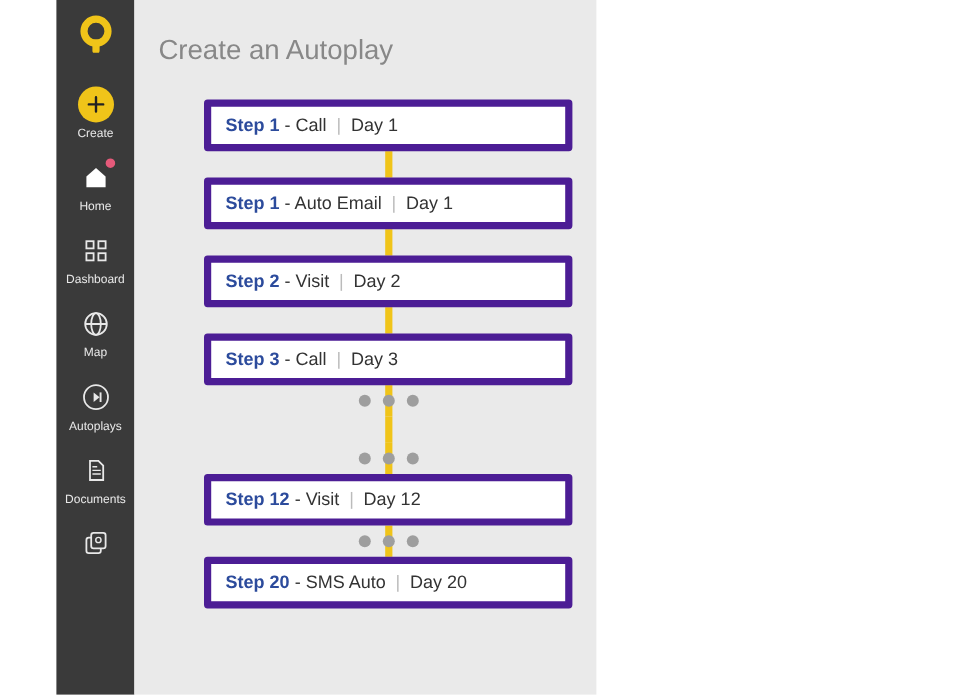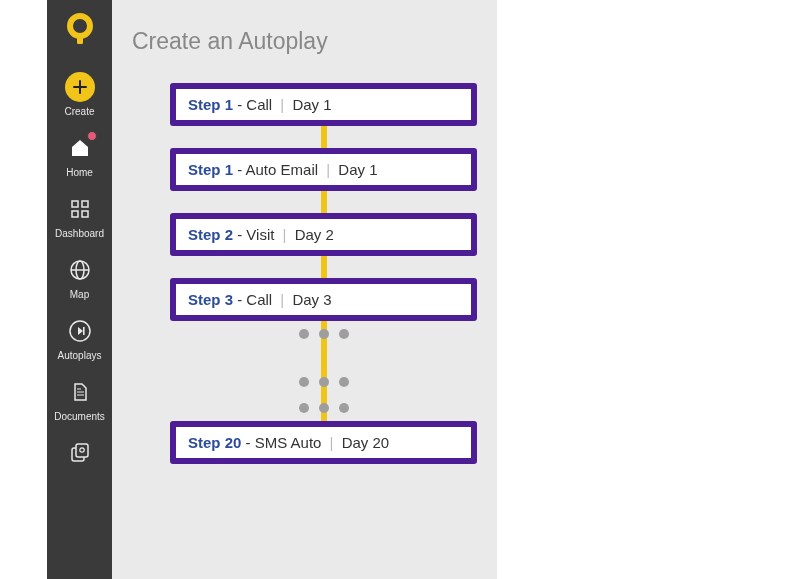--- a/index.html
+++ b/index.html
@@ -248,20 +248,21 @@
         <div class="line"></div>
       </div>
       <div class="connector dots">
         <div class="line"></div>
         <div class="dotrow">
           <div class="dot"></div>
           <div class="dot"></div>
           <div class="dot"></div>
         </div>
       </div>
+      <div class="step"><span class="step-num">Step 12</span><span class="step-action"> - Visit </span><span class="step-sep">|</span><span class="step-day"> Day 12</span></div>
       <div class="connector dots">
         <div class="line"></div>
         <div class="dotrow">
           <div class="dot"></div>
           <div class="dot"></div>
           <div class="dot"></div>
         </div>
       </div>
       <div class="step"><span class="step-num">Step 20</span><span class="step-action"> - SMS Auto </span><span class="step-sep">|</span><span class="step-day"> Day 20</span></div>
     </div>

